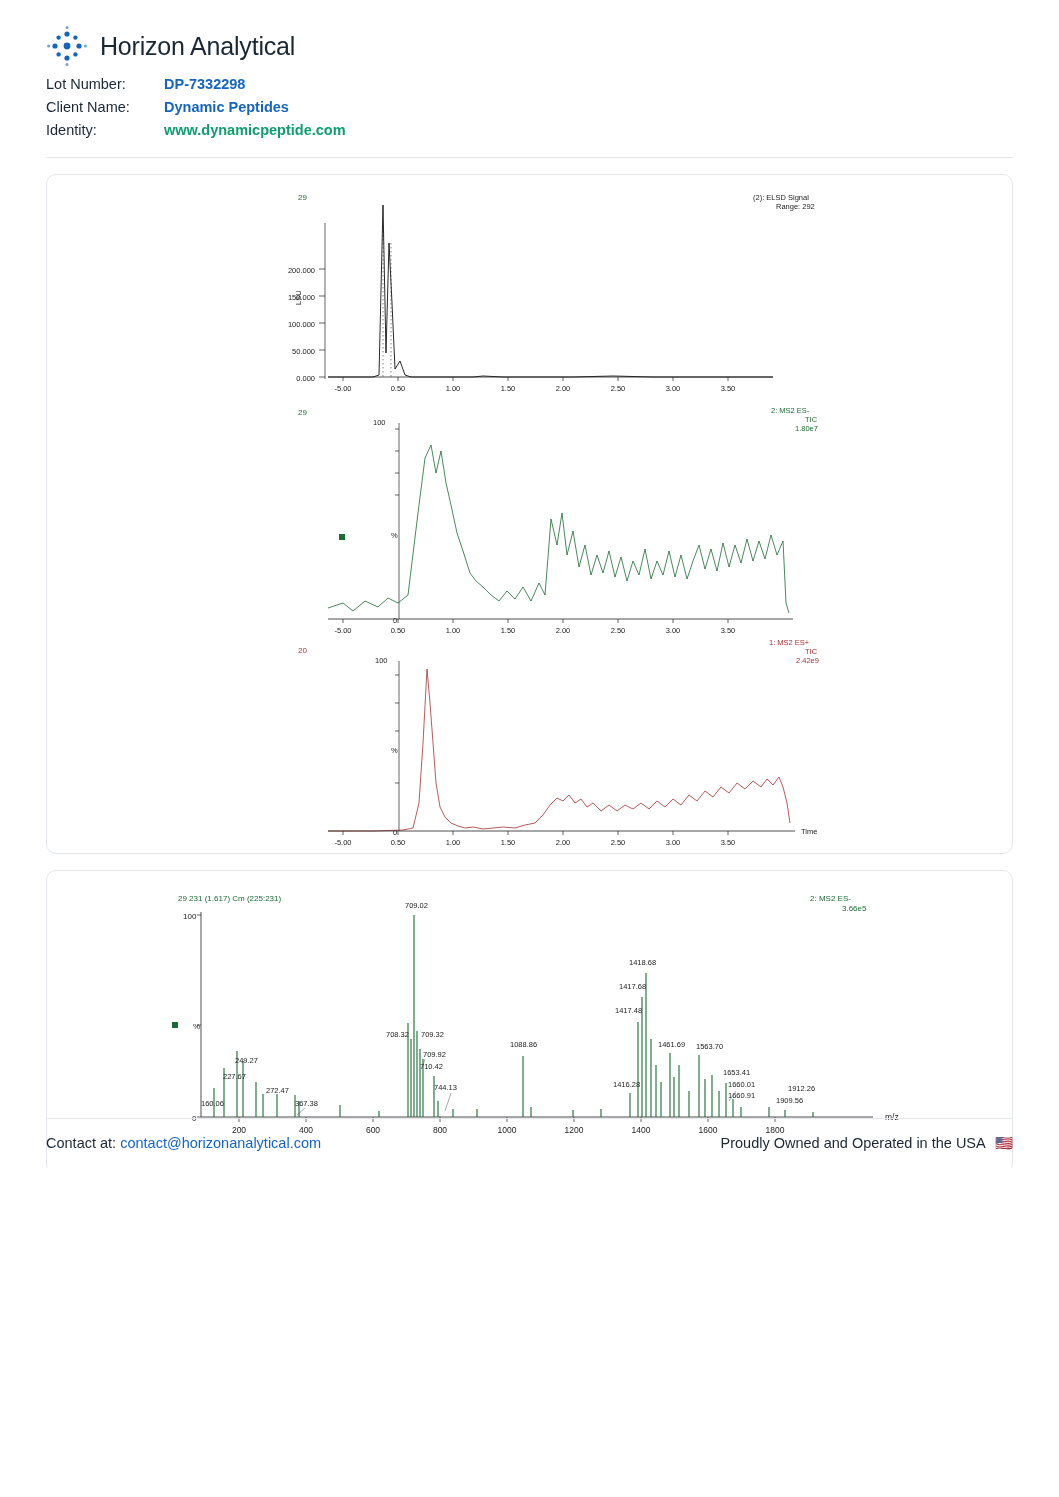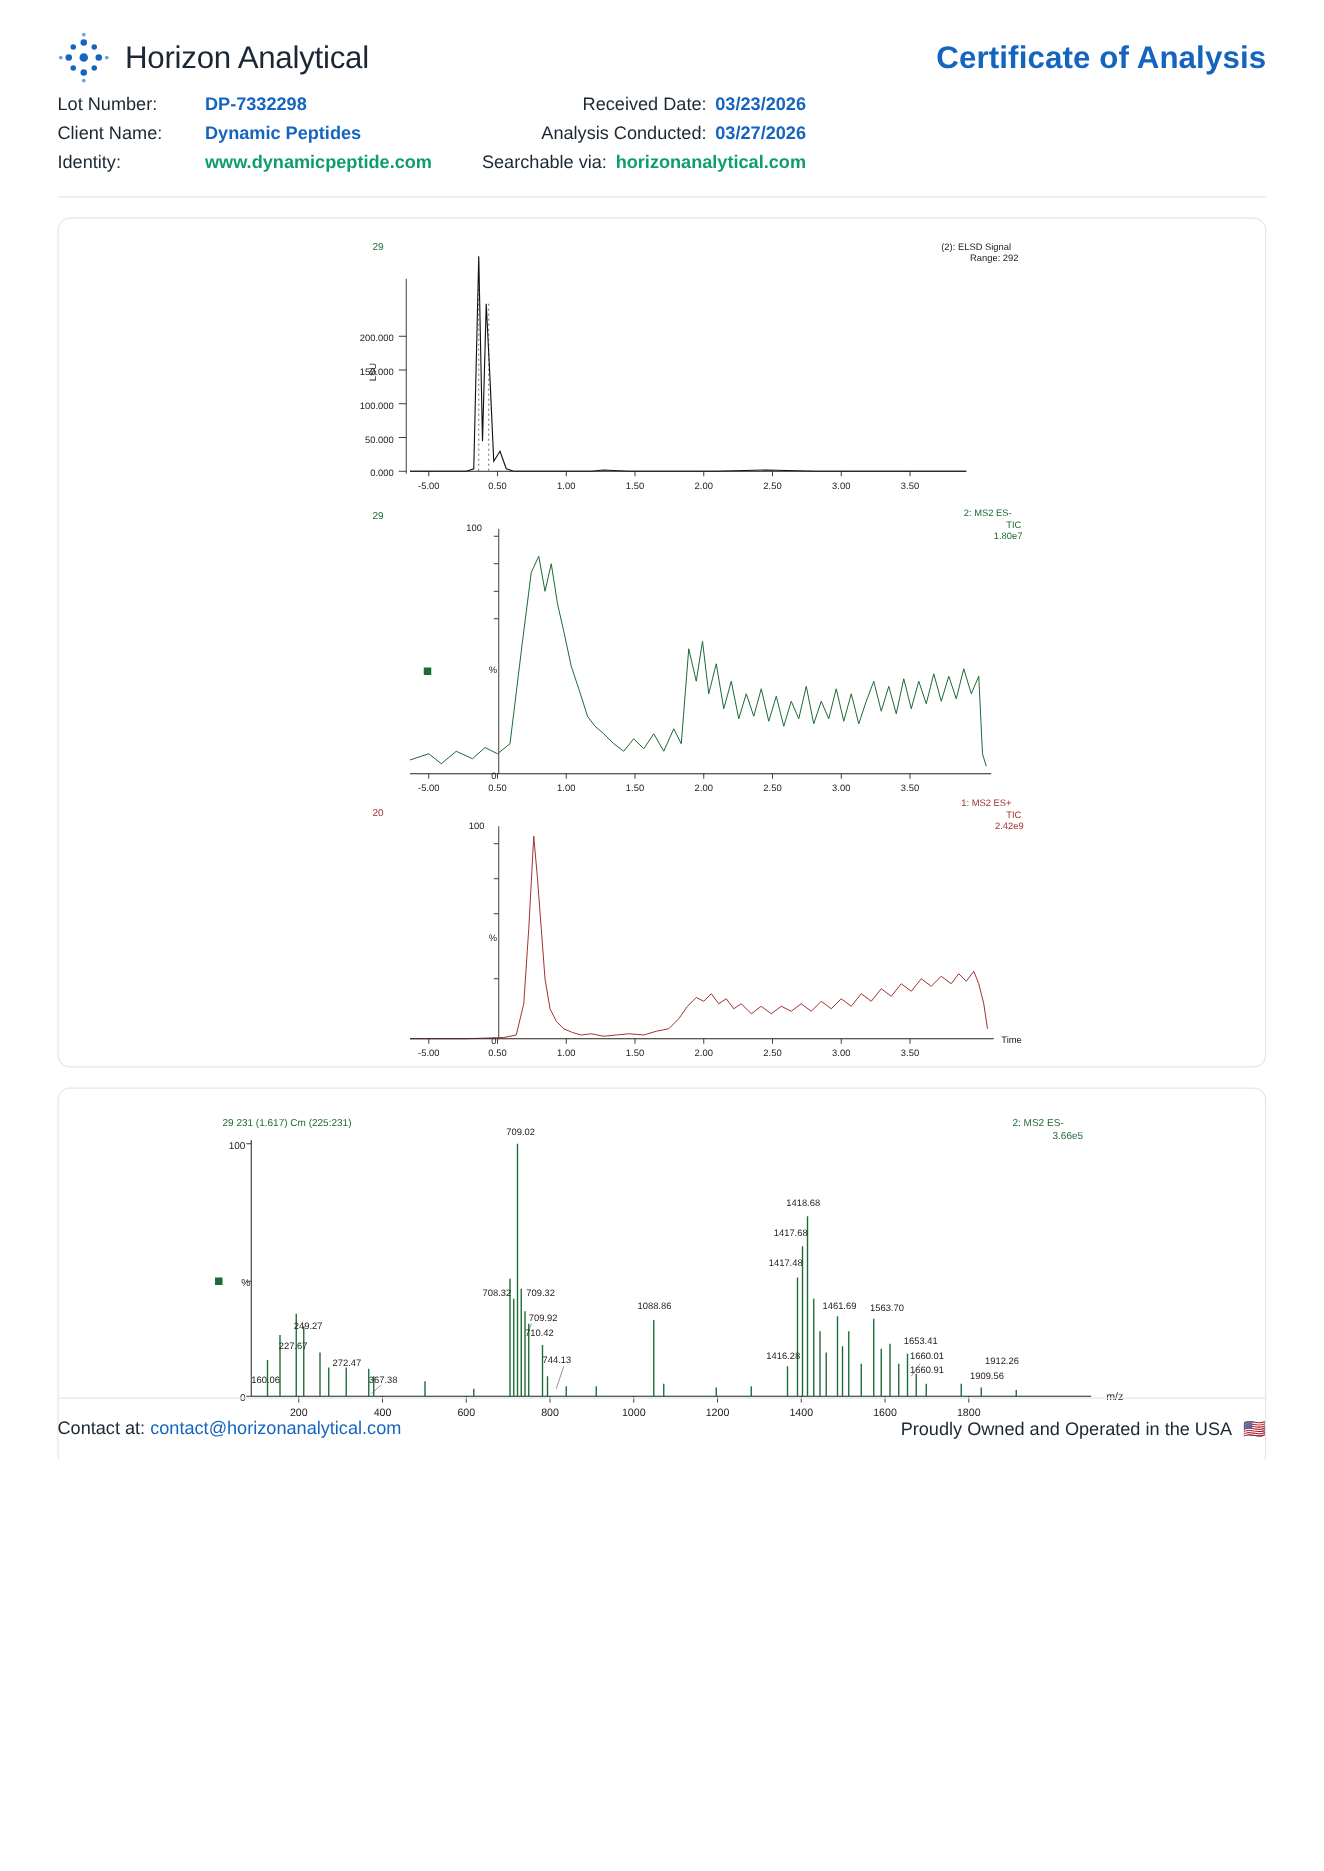--- a/index.html
+++ b/index.html
@@ -138,50 +138,35 @@
               <circle cx="29.4" cy="29.4" r="2.2"></circle>
               <circle cx="21" cy="2.6" r="1.5" opacity="0.6"></circle>
               <circle cx="2.6" cy="21" r="1.5" opacity="0.6"></circle>
               <circle cx="39.4" cy="21" r="1.5" opacity="0.6"></circle>
               <circle cx="21" cy="39.4" r="1.5" opacity="0.6"></circle>
             </g>
           </svg>
         </span>
         <span class="brand-name">Horizon Analytical</span>
       </div>
-      <div class="coa-title">Certificate of Analysis</div>
     </div>
 
     <div class="meta">
       <div class="meta-left">
         <div class="row">
           <span class="lbl">Lot Number:</span>
           <span class="val-blue">DP-7332298</span>
         </div>
         <div class="row">
           <span class="lbl">Client Name:</span>
           <span class="val-blue">Dynamic Peptides</span>
         </div>
         <div class="row">
           <span class="lbl">Identity:</span>
           <span class="val-teal">www.dynamicpeptide.com</span>
-        </div>
-      </div>
-      <div class="meta-right">
-        <div class="row">
-          <span class="lbl">Received Date:</span>
-          <span class="val-blue">03/23/2026</span>
-        </div>
-        <div class="row">
-          <span class="lbl">Analysis Conducted:</span>
-          <span class="val-blue">03/27/2026</span>
-        </div>
-        <div class="row">
-          <span class="lbl">Searchable via:</span>
-          <span class="val-teal">horizonanalytical.com</span>
         </div>
       </div>
     </div>
   </div>
   <div class="divider"></div>
 
 
   <div class="panel chart-panel" style="height:680px;">
     <svg width="955" height="664" viewBox="0 0 955 664">
 

